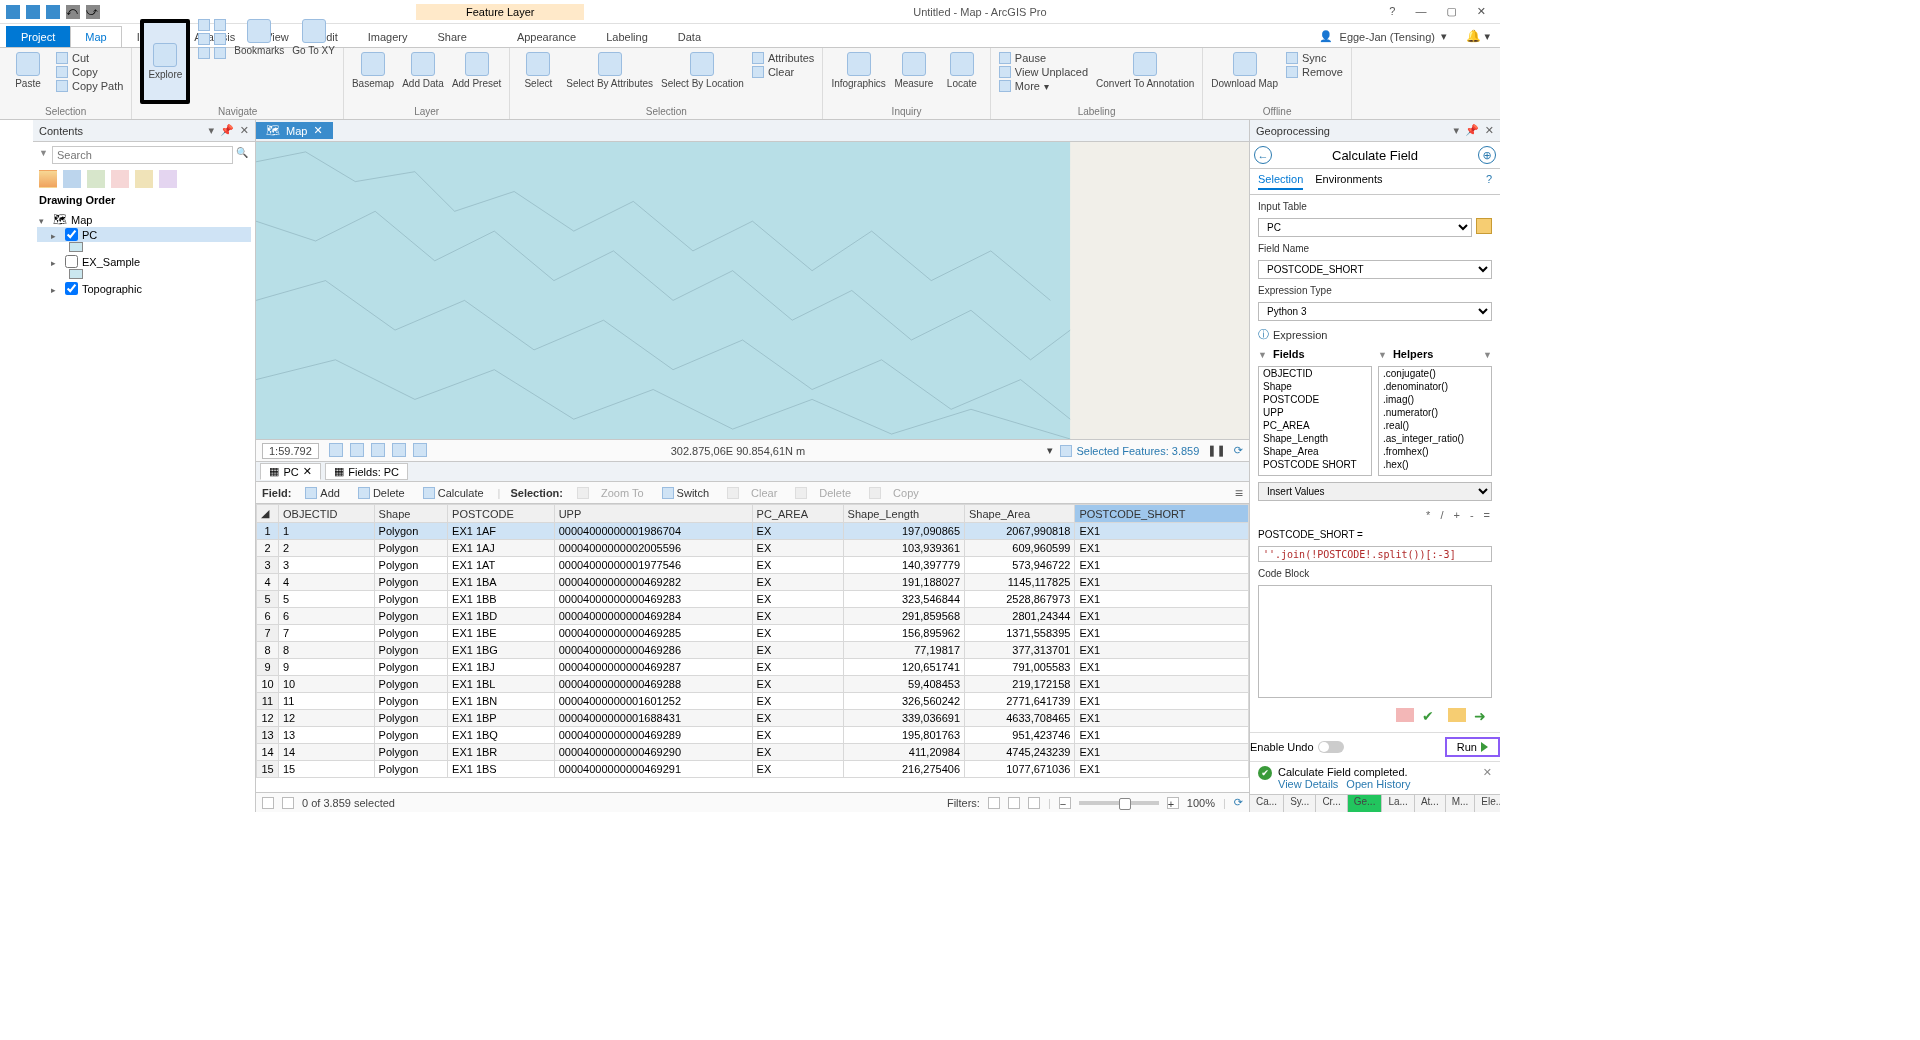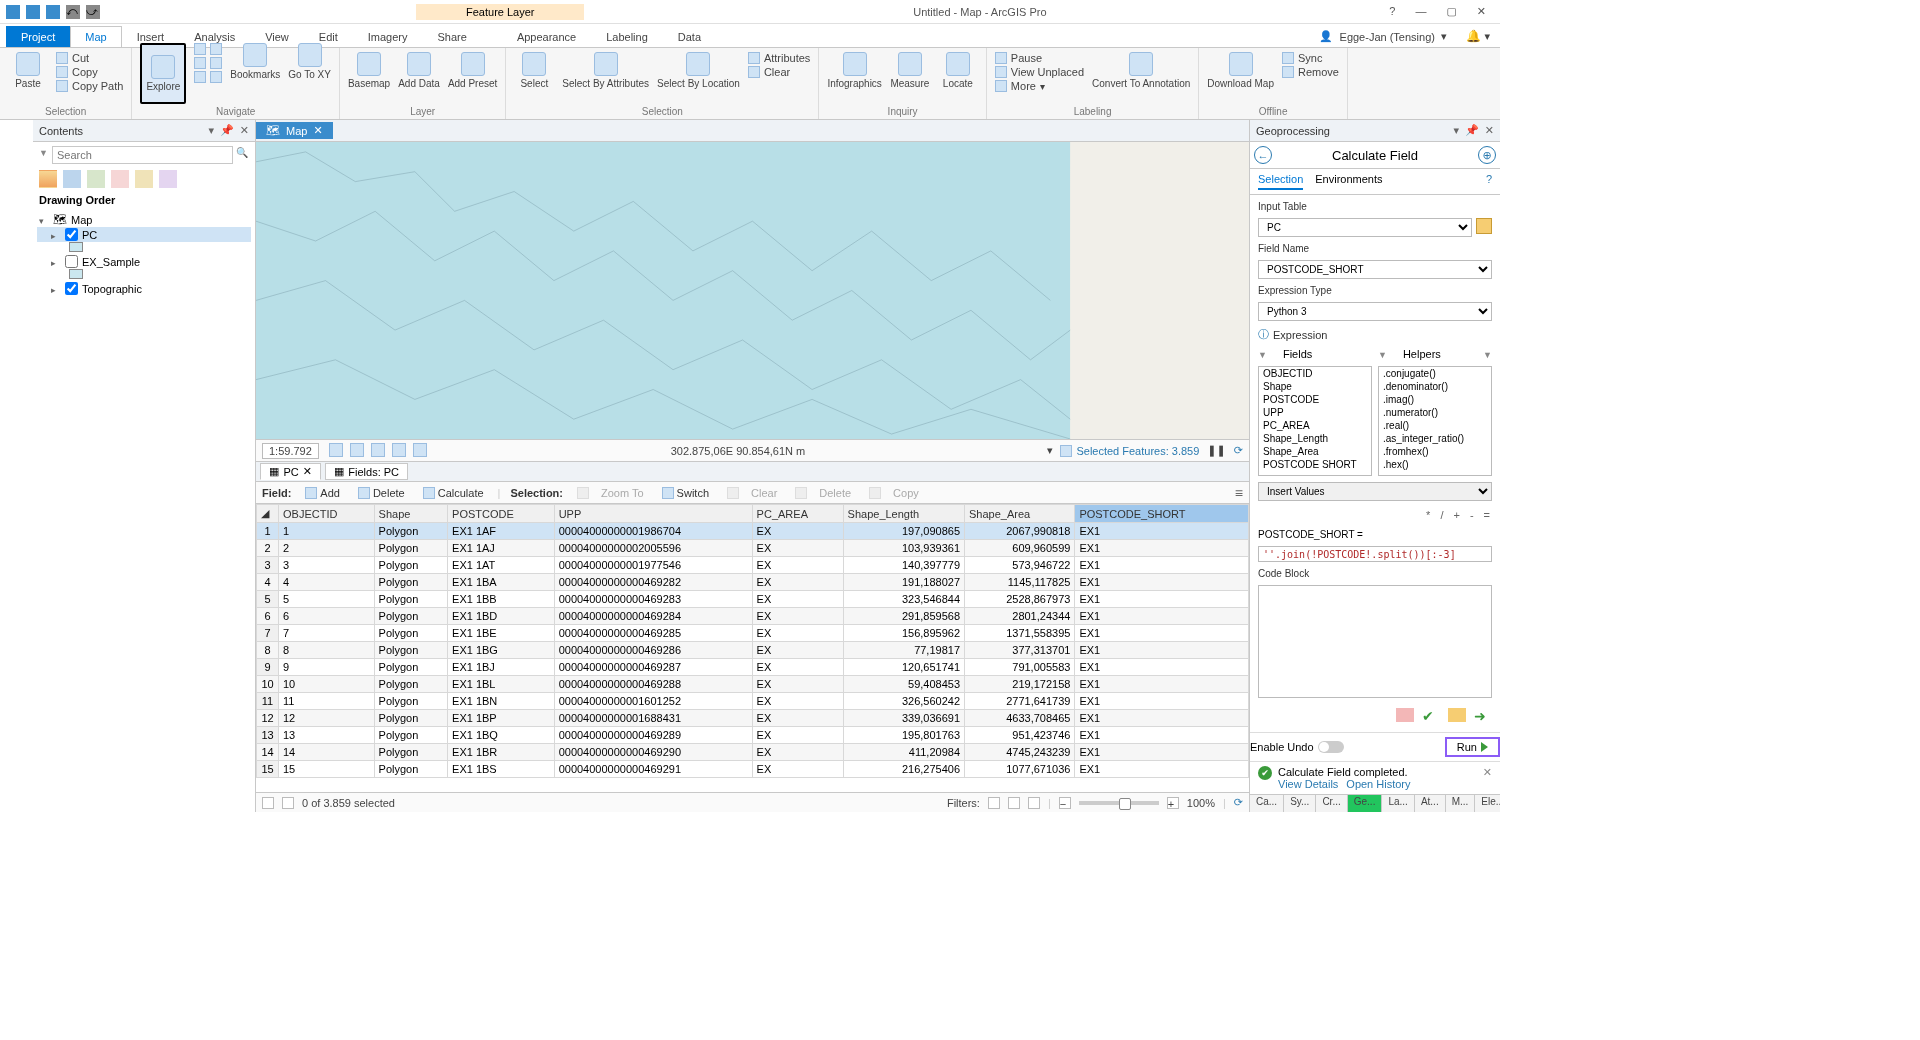--- a/index.html
+++ b/index.html
@@ -26,21 +26,21 @@
 
 .ribbon { height:72px; background:#f6f6f6; border-bottom:1px solid #c8c8c8; display:flex; }
 .rgroup { border-right:1px solid #dcdcdc; display:flex; flex-direction:column; justify-content:flex-end; padding:4px 8px 2px; }
 .rgroup .items { display:flex; gap:8px; align-items:flex-start; flex:1; }
 .rgroup .glabel { text-align:center; color:#777; font-size:10px; margin-top:2px; }
 .ritem { display:flex; flex-direction:column; align-items:center; gap:2px; min-width:40px; color:#444;}
 .ritem .ico { width:24px; height:24px; background:#cfe3f5; border:1px solid #9bbde0; border-radius:3px; }
 .rstack { display:flex; flex-direction:column; gap:2px; }
 .rstack div { display:flex; align-items:center; gap:4px; font-size:10px; color:#444;}
 .rstack .mini-ico { width:12px;height:12px;background:#cfe3f5;border:1px solid #9bbde0;display:inline-block;}
-.ritem.sel { background:#dce9f7; border:2px solid #000000; padding:10px 4px; border-radius:2px;}
+.ritem.sel { background:#dce9f7; border:4px solid #000000; padding:20px 4px; border-radius:2px;}
 .ritem .lbl { font-size:10px; white-space:nowrap; text-align:center; }
 
 
 .main { flex:1; display:flex; overflow:hidden; }
 .pane { display:flex; flex-direction:column; background:#fff; }
 .pane-header { height:22px; background:#eef2f6; border-bottom:1px solid #c8c8c8; display:flex; align-items:center; padding:0 6px; color:#333; font-size:12px;}
 .pane-header .phbtns { margin-left:auto; display:flex; gap:6px; color:#666; }
 
 
 .contents { width:256px; border-right:1px solid #c8c8c8;padding-left:33px; }
@@ -117,21 +117,21 @@
 .gp-tabs .help{margin-left:auto;color:#2a7ab0;}
 .gp-body{padding:6px 8px; display:flex; flex-direction:column; gap:6px; overflow:auto; flex:1;}
 .gp-body label{font-size:10px;color:#333;}
 .gp-body .fld{display:flex;gap:4px;}
 .gp-body select, .gp-body input[type=text]{flex:1;border:1px solid #bbb;padding:2px 4px;font-size:10px;background:#fff;}
 .folder-ico{width:16px;height:16px;background:#f6cd72;border:1px solid #c89b34;display:inline-block;}
 .twocol{display:flex;gap:6px;}
 .listbox{flex:1;border:1px solid #bbb;height:110px;overflow:auto;background:#fff;}
 .listbox div{padding:1px 4px;font-size:10px;}
 .colhdr{display:flex;gap:6px;}
-.colhdr > div{flex:1;display:flex;align-items:center;gap:16px;font-size:10px;}
+.colhdr > div{flex:1;display:flex;align-items:center;gap:6px;font-size:10px;font-weight:bold;}
 .ops{display:flex;gap:10px;font-size:11px;color:#666;justify-content:flex-end;padding:2px;}
 .exprlabel{font-size:10px;}
 .codebox{border:1px solid #bbb;height:18px;padding:2px 4px;font-family:Consolas,monospace;font-size:10px;background:#fff;color:#b02a2a;overflow:hidden;resize:none;}
 .bigcode{height:140px;}
 .gp-actions{display:flex;gap:8px;justify-content:flex-end;padding:4px 0;}
 .gp-actions span{width:18px;height:14px;display:inline-block;}
 .eraser{background:#f3b7b7;} .check{color:#3a9a3a;font-size:14px;} .fold{background:#f6cd72;} .arrow{color:#3a9a3a;font-size:14px;}
 .gp-run{display:flex;align-items:center;gap:8px;padding:4px 0;border-top:1px solid #ddd;}
 .gp-run .undo{display:flex;align-items:center;gap:4px;font-size:10px;}
 .toggle{width:26px;height:12px;background:#ccc;border-radius:6px;position:relative;display:inline-block;}

